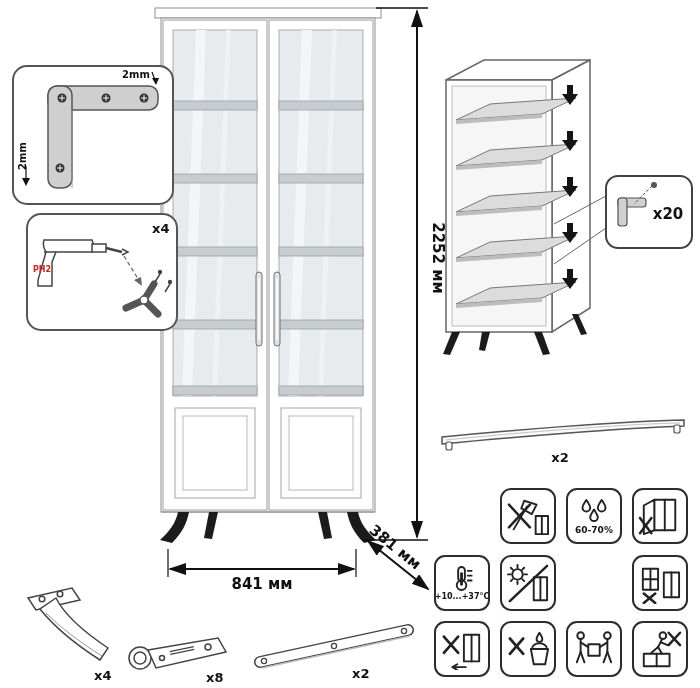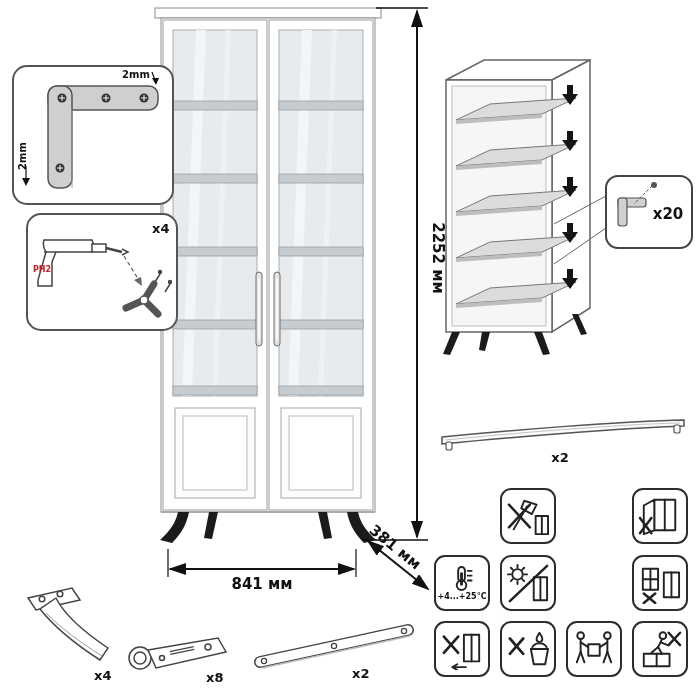--- a/index.html
+++ b/index.html
@@ -273,20 +273,30 @@
         <path d="M20,6 L33,10 L28,20 L17,14 Z" fill="#fff"></path>
         <line x1="9" y1="36" x2="23" y2="12"></line>
         <rect x="32" y="22" width="13" height="19"></rect>
         <line x1="38.5" y1="22" x2="38.5" y2="41"></line>
         <line x1="4" y1="10" x2="26" y2="34" stroke-width="2.6"></line>
         <line x1="26" y1="10" x2="4" y2="34" stroke-width="2.6"></line>
       </g>
     </svg>
   </div>
 
+  <div class="icon" style="left:566px;top:488px">
+    <svg viewBox="0 0 48 28" width="46" height="27">
+      <g class="glyph" fill="#fff">
+        <path d="M16,2 C18.5,6 20,7.5 20,10 A4,4 0 1 1 12,10 C12,7.5 13.5,6 16,2 Z"></path>
+        <path d="M32,2 C34.5,6 36,7.5 36,10 A4,4 0 1 1 28,10 C28,7.5 29.5,6 32,2 Z"></path>
+        <path d="M24,12 C26.5,16 28,17.5 28,20 A4,4 0 1 1 20,20 C20,17.5 21.5,16 24,12 Z"></path>
+      </g>
+    </svg>
+    <div class="txt">60-70%</div>
+  </div>
 
   <div class="icon" style="left:632px;top:488px">
     <svg viewBox="0 0 48 44" width="46" height="42">
       <g class="glyph">
         <rect x="18" y="5" width="22" height="32"></rect>
         <line x1="29" y1="5" x2="29" y2="37"></line>
         <polygon points="18,5 7,11 7,41 18,37" fill="#fff"></polygon>
         <line x1="3" y1="24" x2="15" y2="40" stroke-width="2.6"></line>
         <line x1="15" y1="24" x2="3" y2="40" stroke-width="2.6"></line>
       </g>
@@ -297,21 +307,21 @@
     <svg viewBox="0 0 48 28" width="46" height="27">
       <g class="glyph" fill="#fff">
         <rect x="20" y="2" width="7" height="15" rx="3.5"></rect>
         <circle cx="23.5" cy="21" r="5"></circle>
         <line x1="23.5" y1="9" x2="23.5" y2="20" stroke-width="3"></line>
         <line x1="30" y1="6" x2="34" y2="6"></line>
           <line x1="30" y1="11" x2="34" y2="11"></line>
           <line x1="30" y1="16" x2="34" y2="16"></line>
       </g>
     </svg>
-    <div class="txt" style="font-size:8px">+4...+25°C</div>
+    <div class="txt" style="font-size:8px">+10...+37°C</div>
   </div>
 
   <div class="icon" style="left:500px;top:555px">
     <svg viewBox="0 0 48 44" width="46" height="42">
       <g class="glyph">
         <circle cx="13" cy="13" r="5.5" fill="#fff"></circle>
         <line x1="13" y1="3" x2="13" y2="6"></line>
           <line x1="13" y1="20" x2="13" y2="23"></line>
         <line x1="3" y1="13" x2="6" y2="13"></line>
           <line x1="20" y1="13" x2="23" y2="13"></line>

